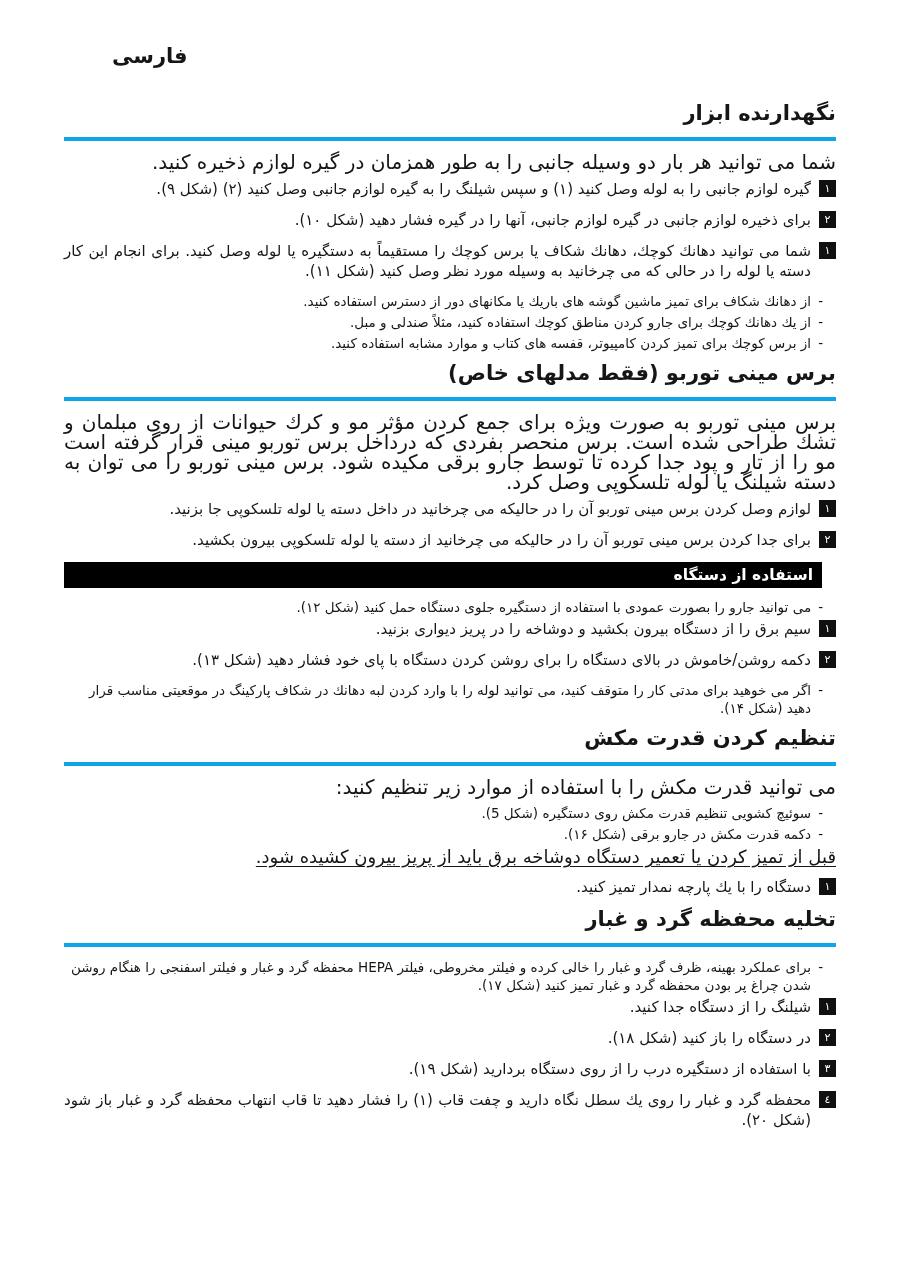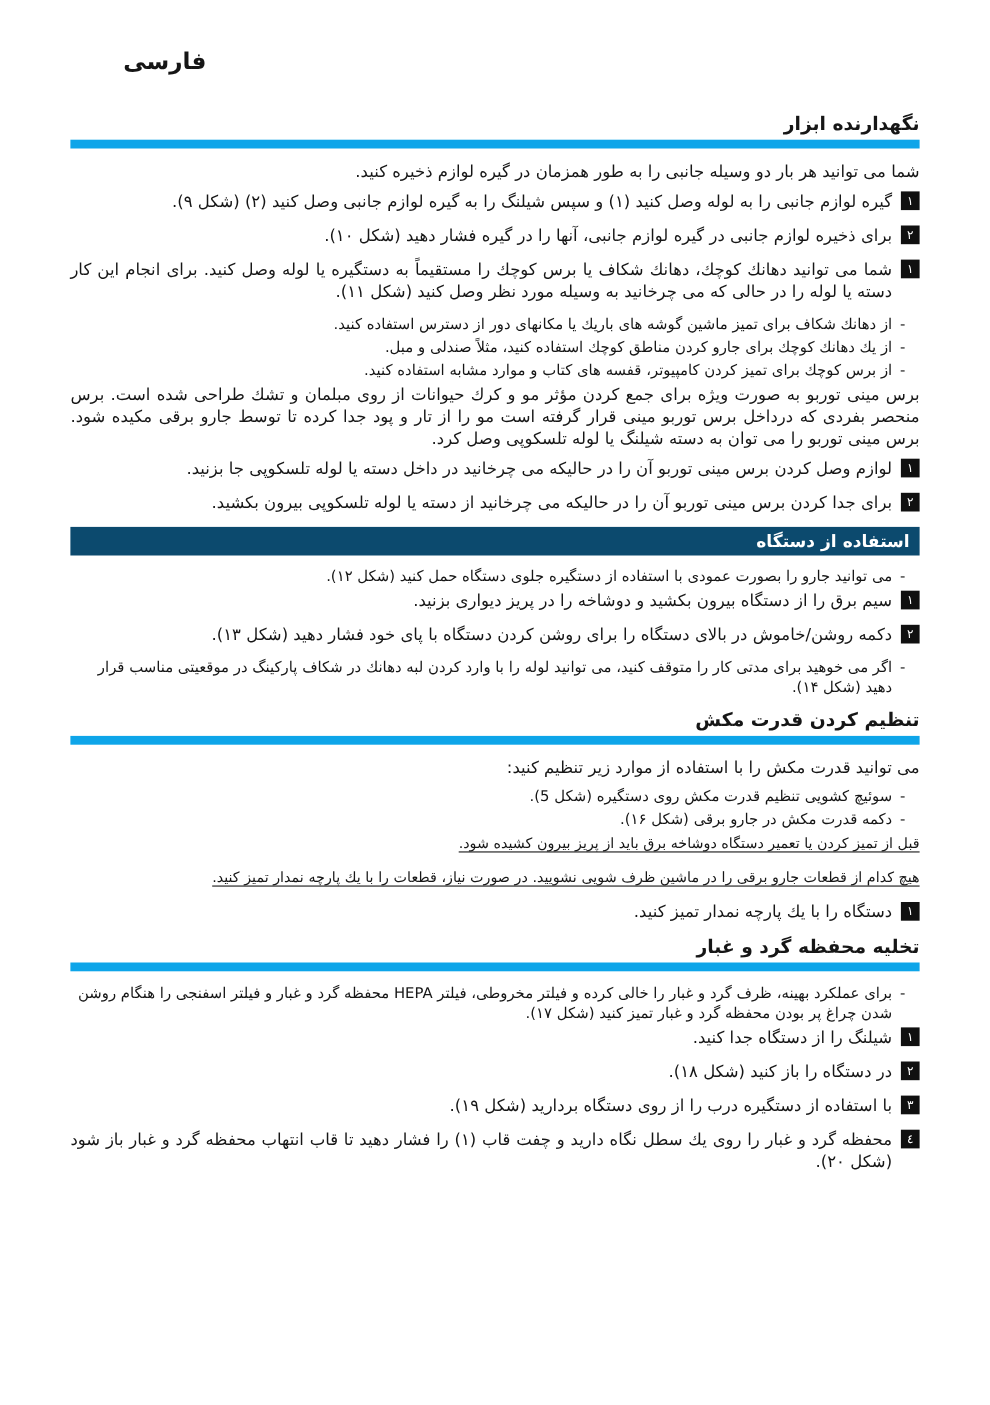--- a/index.html
+++ b/index.html
@@ -18,47 +18,47 @@
     direction:rtl;
     text-align:left;
     padding-left:48px;
     font-size:21px;
     font-weight:bold;
     line-height:28px;
     margin:0 0 32px 0;
   }
   .content > .sec-head:first-child { margin-top:0; }
   .sec-head {
-    font-size:17px;
+    font-size:21px;
     font-weight:bold;
     line-height:22px;
-    padding-bottom:3px;
-    border-bottom:8px solid #0ea5e9;
+    padding-bottom:13px;
+    border-bottom:4px solid #0ea5e9;
     margin:10px 0 11px 0;
     text-align:right;
   }
   .chapter-bar {
-    background:#0c4a6e;
+    background:#000000;
     color:#ffffff;
     font-weight:bold;
     font-size:15.5px;
     height:26px;
     line-height:26px;
     padding:0 9px;
-    margin:12px 0 10px 0;
+    margin:12px 14px 10px 0;
     text-align:right;
   }
   .para {
-    font-size:15px;
+    font-size:20px;
     line-height:20px;
     margin:0 0 7px 0;
     text-align:justify;
   }
   .warning {
-    font-size:13px;
+    font-size:18px;
     line-height:22px;
     margin:0 0 9px 0;
     text-decoration:underline;
     text-underline-offset:3px;
   }
   .step {
     display:flex;
     align-items:flex-start;
     column-gap:8px;
     margin:0 0 11px 0;
@@ -115,20 +115,21 @@
         <span class="dash-text">از دهانك شکاف برای تمیز ماشین گوشه های باریك یا مکانهای دور از دسترس استفاده کنید.</span>
       </div>
       <div class="dash-item">
         <span class="dash">-</span>
         <span class="dash-text">از یك دهانك کوچك برای جارو کردن مناطق کوچك استفاده کنید، مثلاً صندلی و مبل.</span>
       </div>
       <div class="dash-item">
         <span class="dash">-</span>
         <span class="dash-text">از برس کوچك برای تمیز کردن کامپیوتر، قفسه های کتاب و موارد مشابه استفاده کنید.</span>
       </div>
+      <div class="sec-head"><span>برس مینی توربو (فقط مدلهای خاص)</span></div>
       <p class="para">برس مینی توربو به صورت ویژه برای جمع کردن مؤثر مو و کرك حیوانات از روی مبلمان و تشك طراحی شده است. برس منحصر بفردی که درداخل برس توربو مینی قرار گرفته است مو را از تار و پود جدا کرده تا توسط جارو برقی مکیده شود. برس مینی توربو را می توان به دسته شیلنگ یا لوله تلسکوپی وصل کرد.</p>
       <div class="step">
         <span class="step-num">۱</span>
         <span class="step-text">لوازم وصل کردن برس مینی توربو آن را در حالیکه می چرخانید در داخل دسته یا لوله تلسکوپی جا بزنید.</span>
       </div>
       <div class="step">
         <span class="step-num">۲</span>
         <span class="step-text">برای جدا کردن برس مینی توربو آن را در حالیکه می چرخانید از دسته یا لوله تلسکوپی بیرون بکشید.</span>
       </div>
       <div class="chapter-bar"><span>استفاده از دستگاه</span></div>
@@ -152,21 +153,20 @@
       <p class="para">می توانید قدرت مکش را با استفاده از موارد زیر تنظیم کنید:</p>
       <div class="dash-item">
         <span class="dash">-</span>
         <span class="dash-text">سوئیچ کشویی تنظیم قدرت مکش روی دستگیره (شکل 5).</span>
       </div>
       <div class="dash-item">
         <span class="dash">-</span>
         <span class="dash-text">دکمه قدرت مکش در جارو برقی (شکل ۱۶).</span>
       </div>
       <p class="warning">قبل از تمیز کردن یا تعمیر دستگاه دوشاخه برق باید از پریز بیرون کشیده شود.</p>
-      <p class="warning">هیچ کدام از قطعات جارو برقی را در ماشین ظرف شویی نشویید. در صورت نیاز، قطعات را با یك پارچه نمدار تمیز کنید.</p>
       <div class="step">
         <span class="step-num">۱</span>
         <span class="step-text">دستگاه را با یك پارچه نمدار تمیز کنید.</span>
       </div>
       <div class="sec-head"><span>تخلیه محفظه گرد و غبار</span></div>
       <div class="dash-item">
         <span class="dash">-</span>
         <span class="dash-text">برای عملکرد بهینه، ظرف گرد و غبار را خالی کرده و فیلتر مخروطی، فیلتر HEPA محفظه گرد و غبار و فیلتر اسفنجی را هنگام روشن شدن چراغ پر بودن محفظه گرد و غبار تمیز کنید (شکل ۱۷).</span>
       </div>
       <div class="step">

